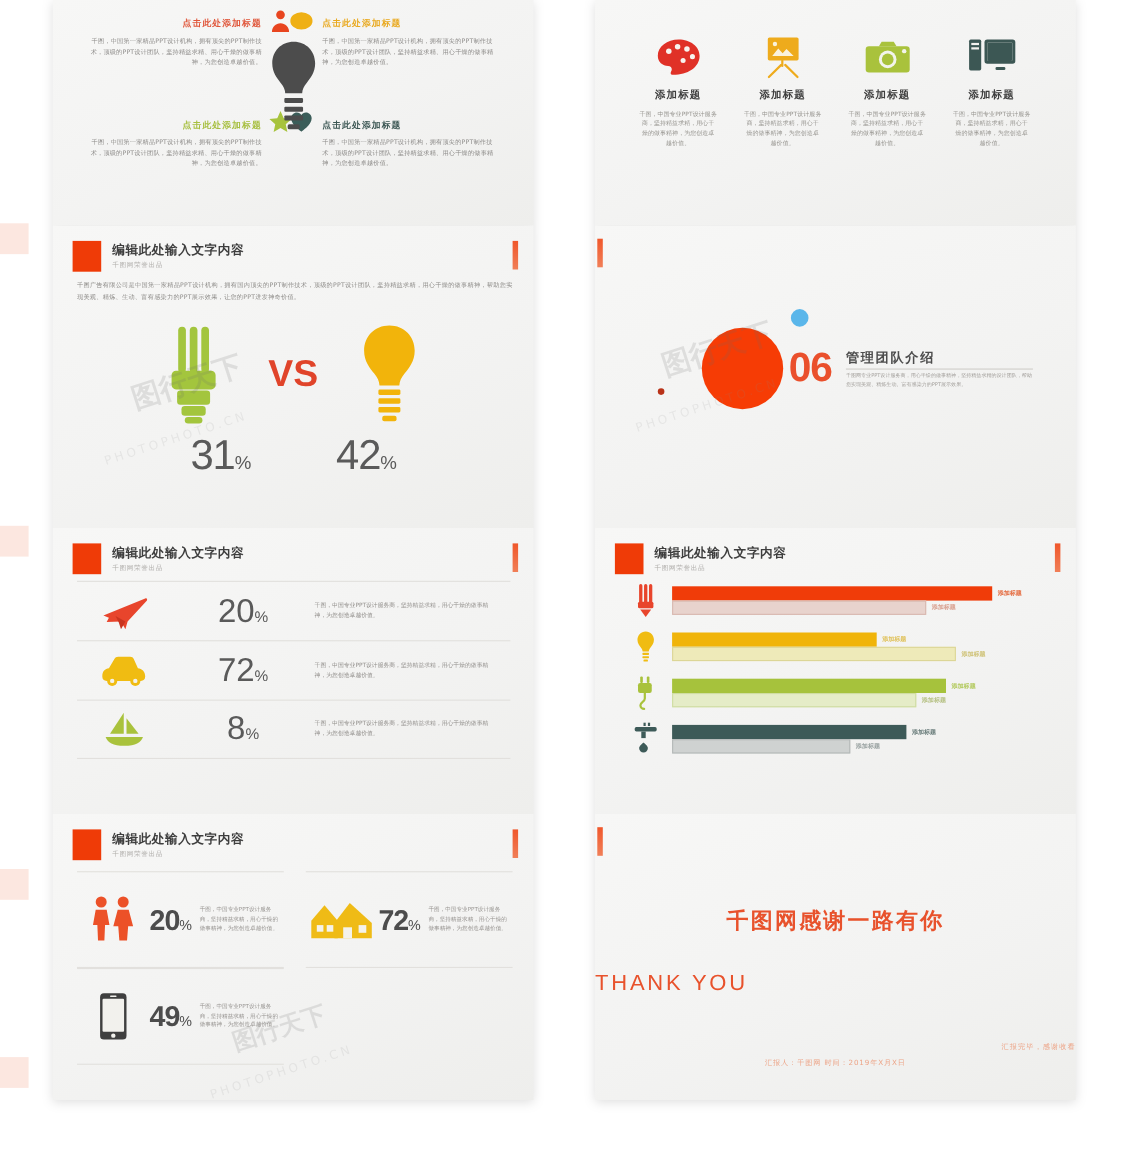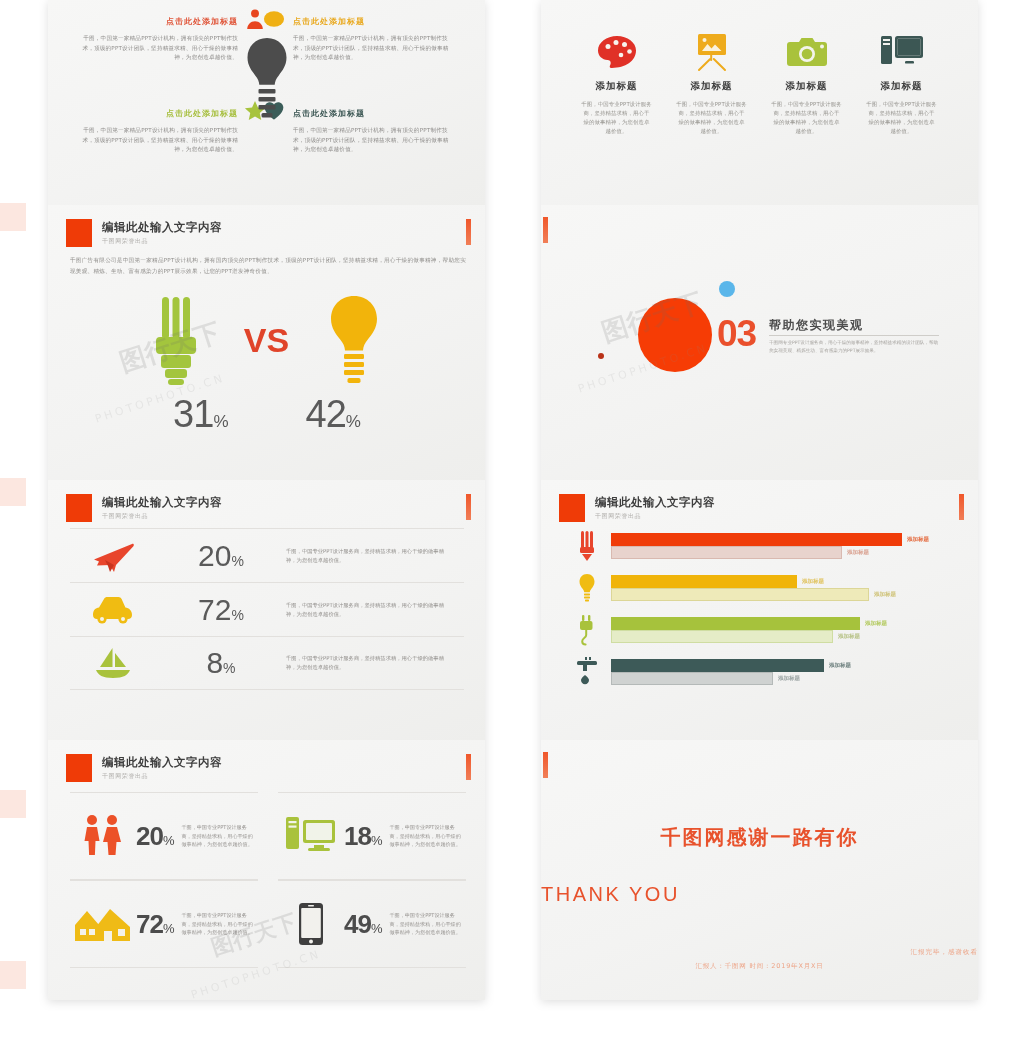--- a/index.html
+++ b/index.html
@@ -262,22 +262,22 @@
       <div class="pct"><span>31</span><small>%</small></div>
       <div class="pct"><span>42</span><small>%</small></div>
     </div>
   </div>
 
   <div class="slide col2">
     <div class="rtick" style="left:2px;right:auto;top:12px;"></div>
     <div class="big-circle"></div>
     <div class="dot-blue"></div>
     <div class="dot-sm"></div>
-    <div class="num04">03</div>
-    <div class="sec-title">帮助您实现美观</div>
+    <div class="num04">06</div>
+    <div class="sec-title">管理团队介绍</div>
     <div class="sec-rule"></div>
     <div class="sec-sub">千图网专业PPT设计服务商，用心干燥的做事精神，坚持精益求精的设计团队，帮助您实现美观、精炼生动、富有感染力的PPT展示效果。</div>
   </div>
 
   <div class="slide">
     <div class="phead">
       <div class="block"></div>
       <div class="txt">
         <div class="t1">编辑此处输入文字内容</div>
         <div class="t2">千图网荣誉出品</div>
@@ -437,35 +437,20 @@
             <circle cx="12" cy="7" r="5" fill="#ec5128"></circle>
             <path d="M7 14h10l2.5 14h-4l-.6 14h-5.8l-.6-14h-4z" fill="#ec5128"></path>
             <circle cx="32" cy="7" r="5" fill="#ec5128"></circle>
             <path d="M27 14h10l4 15h-4.5l-1 13h-7l-1-13H23z" fill="#ec5128"></path>
           </svg>
         </div>
         <div class="spct"><span>20</span><small>%</small></div>
         <div class="sdesc">千图，中国专业PPT设计服务商，坚持精益求精，用心干燥的做事精神，为您创造卓越价值。</div>
       </div>
 
-      <div class="scell">
-        <div class="sic">
-          <svg width="52" height="42" viewBox="0 0 52 42">
-            <rect x="1" y="2" width="13" height="32" rx="2" fill="#a9c23c"></rect>
-            <rect x="3.5" y="6" width="8" height="2.2" fill="#f1f3e9"></rect>
-            <rect x="3.5" y="10.5" width="8" height="2.2" fill="#f1f3e9"></rect>
-            <rect x="18" y="5" width="32" height="23" rx="2.5" fill="#a9c23c"></rect>
-            <rect x="21" y="8" width="26" height="17" rx="1" fill="#f1f3e9"></rect>
-            <rect x="29" y="30" width="10" height="3" fill="#a9c23c"></rect>
-            <rect x="23" y="33" width="22" height="3" rx="1.5" fill="#a9c23c"></rect>
-          </svg>
-        </div>
-        <div class="spct"><span>18</span><small>%</small></div>
-        <div class="sdesc">千图，中国专业PPT设计服务商，坚持精益求精，用心干燥的做事精神，为您创造卓越价值。</div>
-      </div>
 
       <div class="scell">
         <div class="sic">
           <svg width="58" height="38" viewBox="0 0 58 38">
             <path d="M1 20L13 6l12 14v16H1z" fill="#efbb16"></path>
             <path d="M22 22L36 4l20 18v14H22z" fill="#efbb16"></path>
             <rect x="6" y="24" width="6" height="6" fill="#f4f2ea"></rect>
             <rect x="15" y="24" width="6" height="6" fill="#f4f2ea"></rect>
             <rect x="30" y="26" width="8" height="10" fill="#f4f2ea"></rect>
             <rect x="44" y="24" width="7" height="7" fill="#f4f2ea"></rect>

